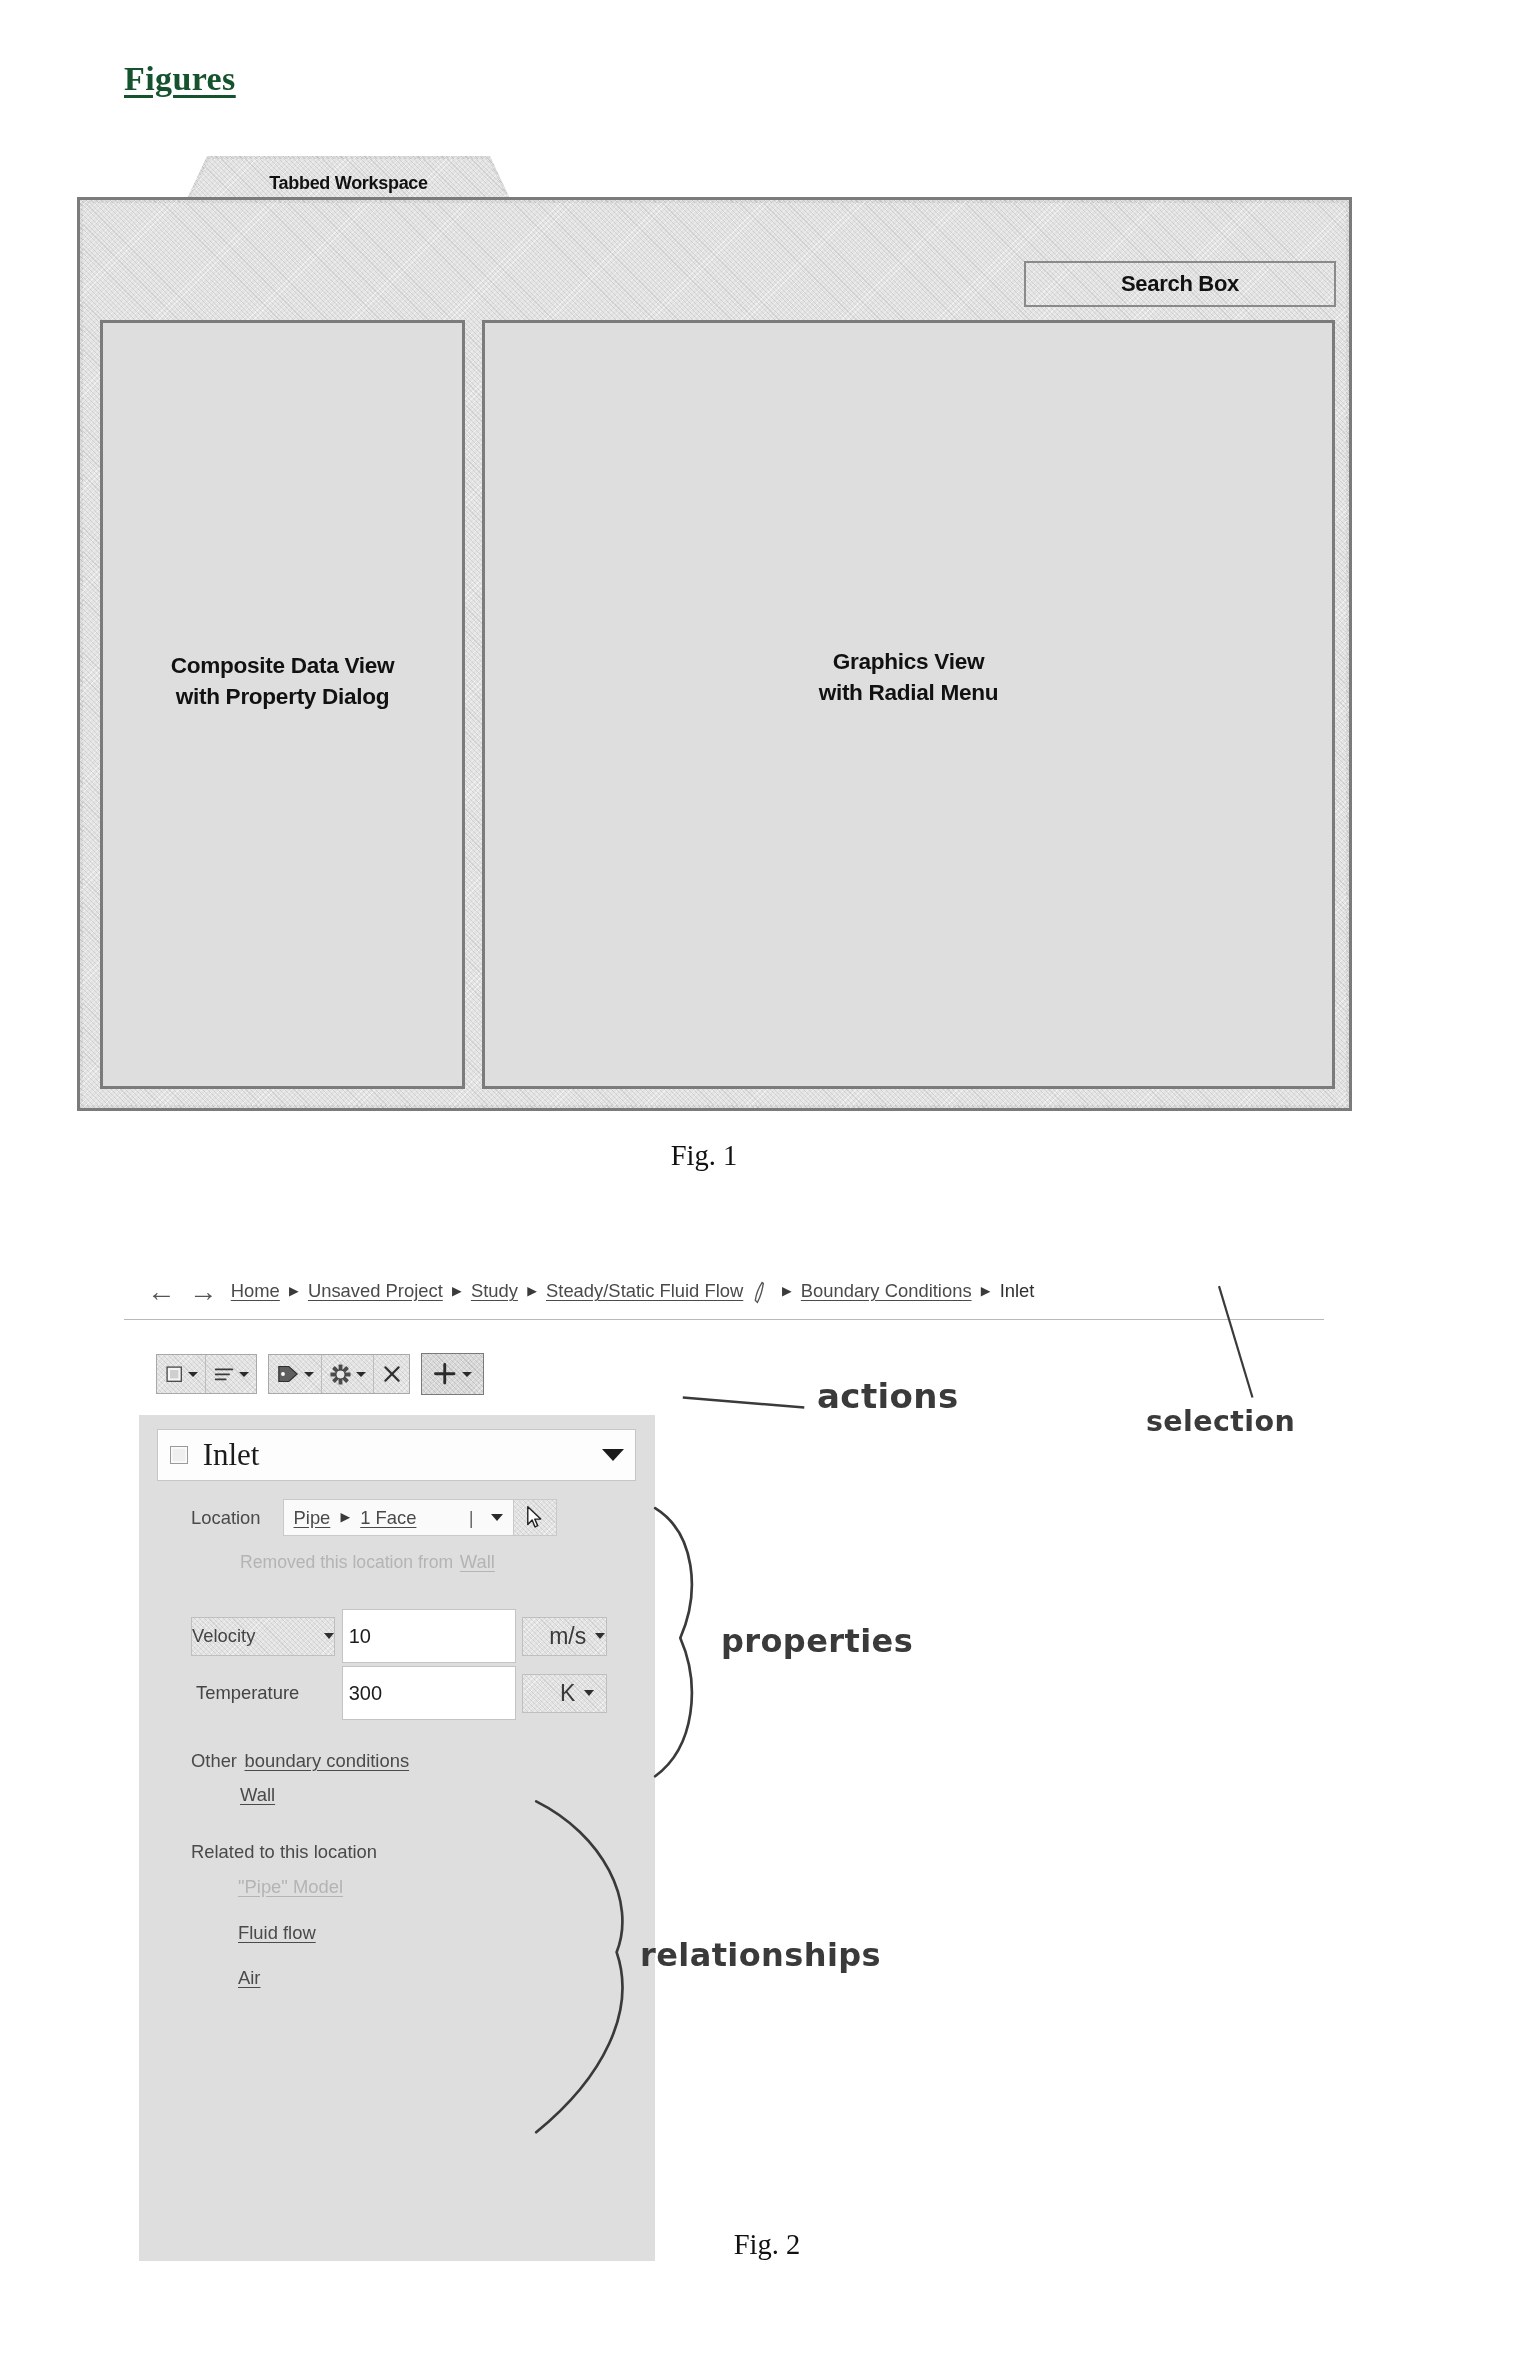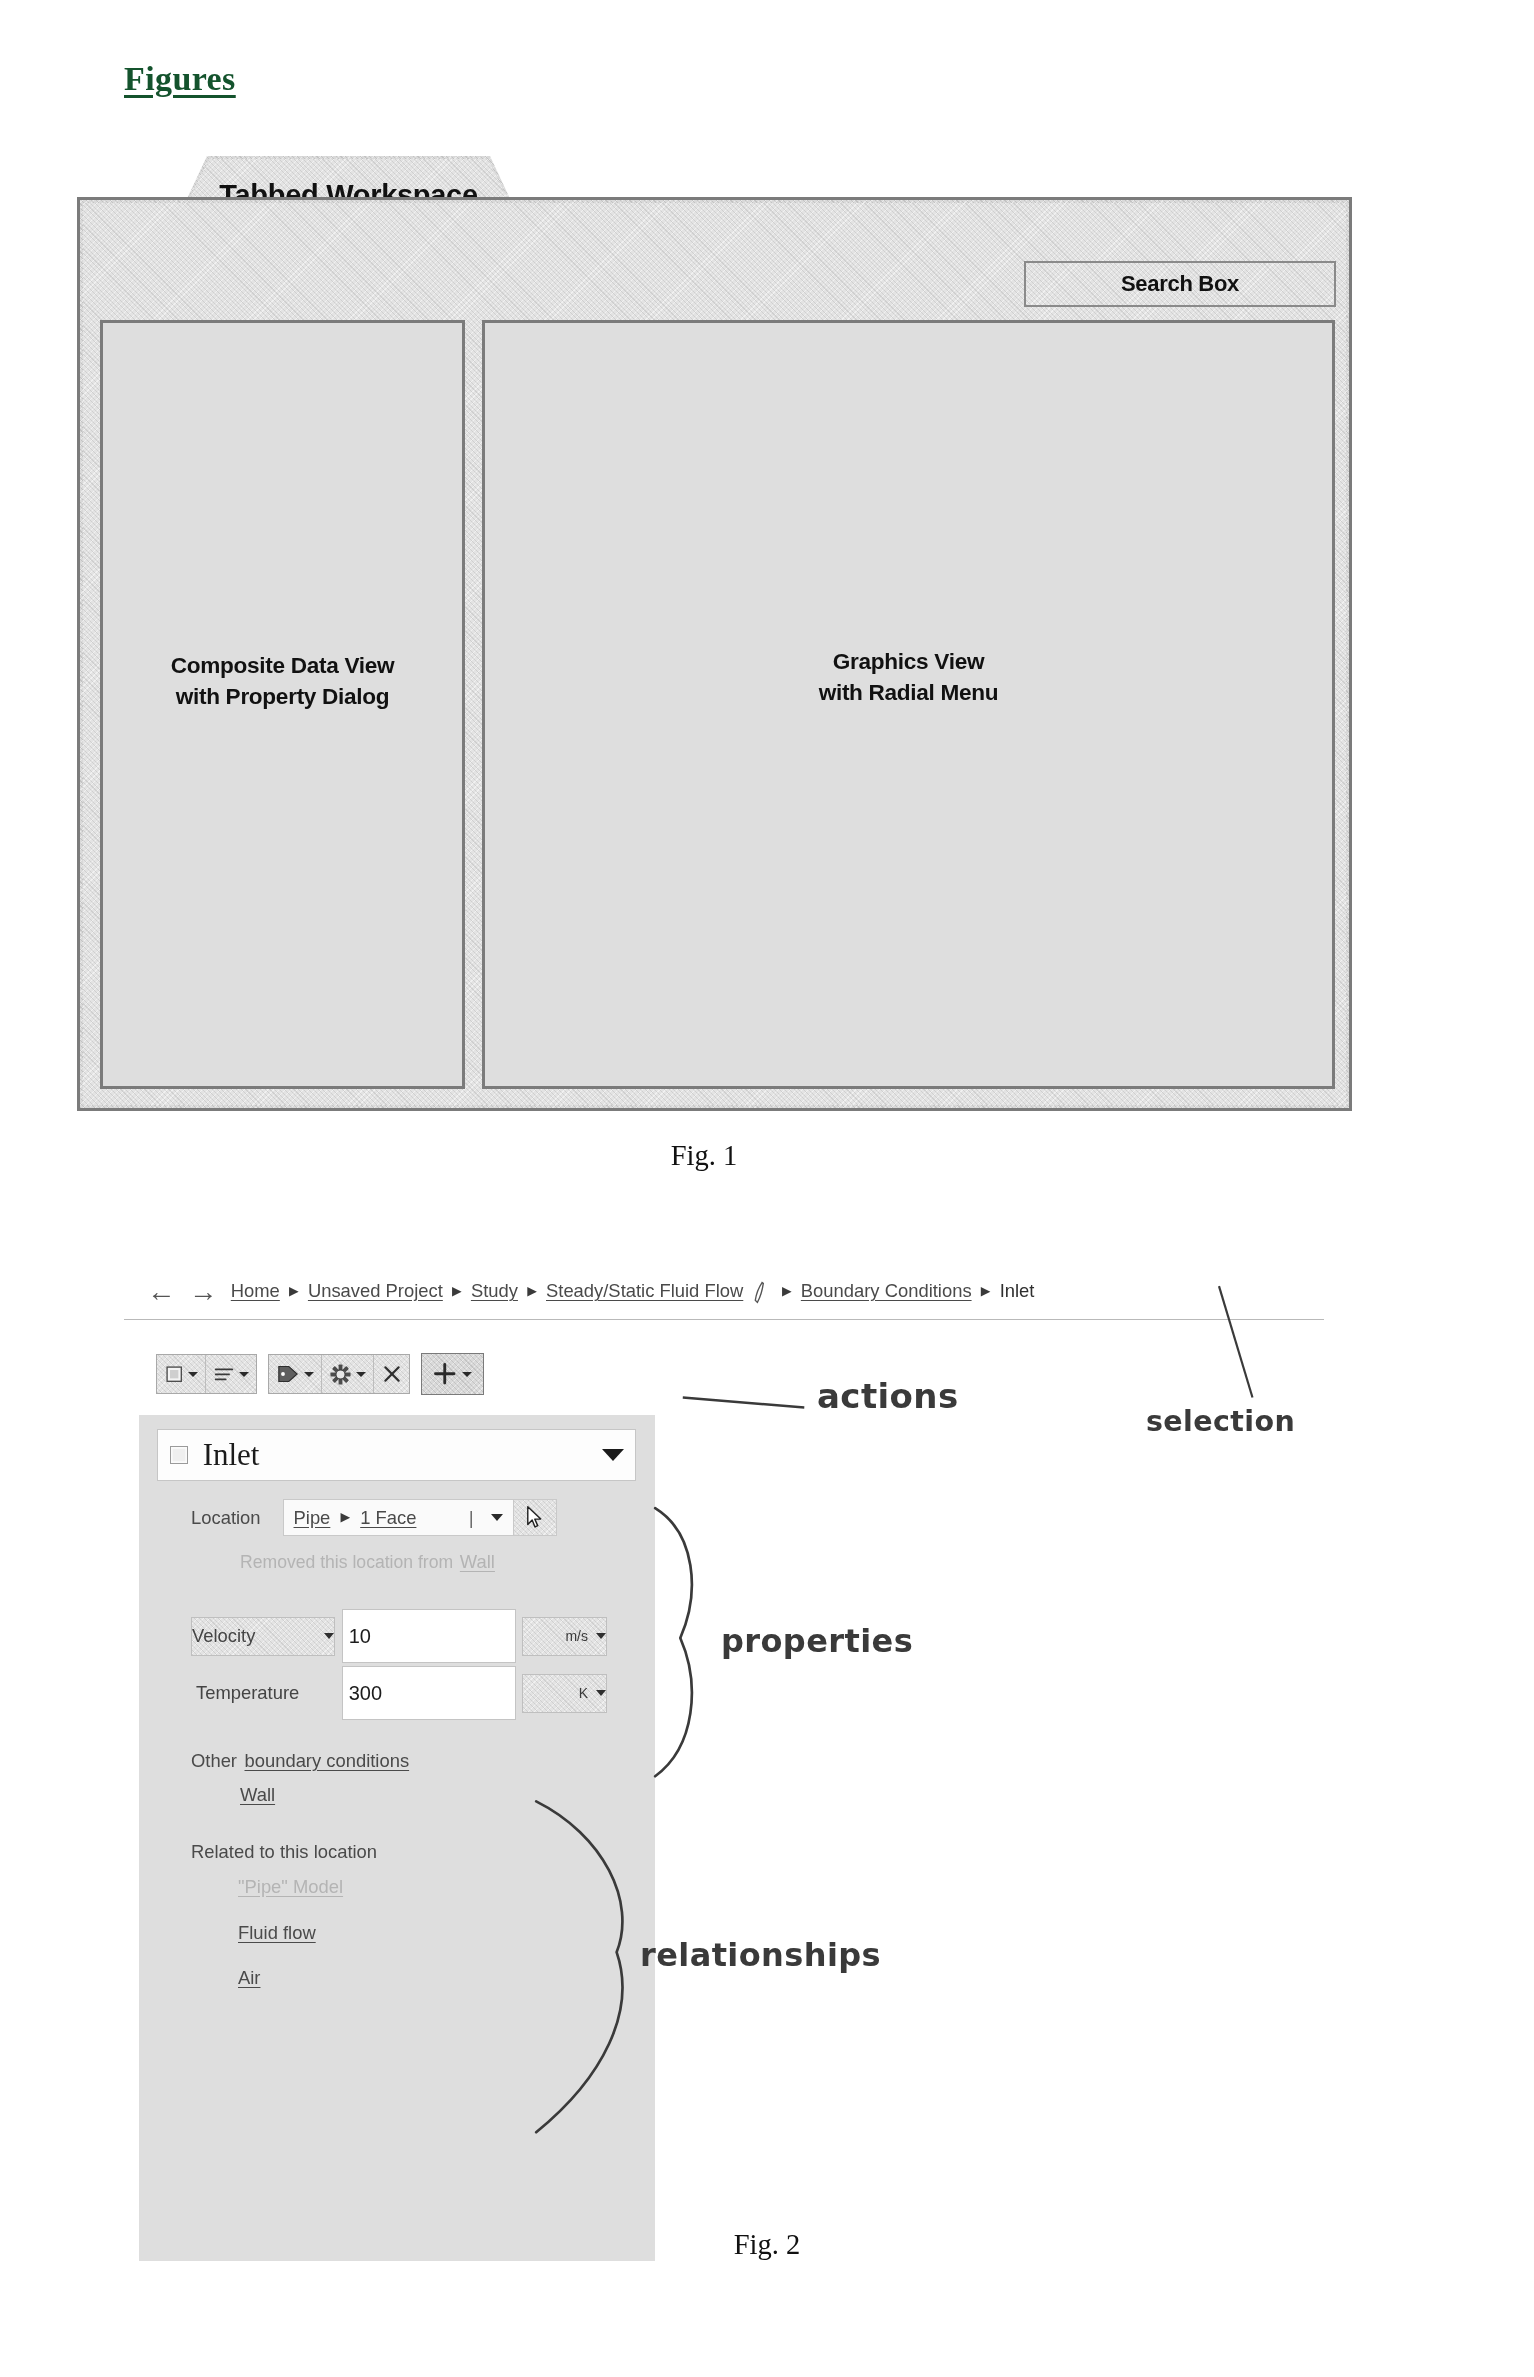--- a/index.html
+++ b/index.html
@@ -43,23 +43,23 @@
 
   #fig1-tab{
     left:108px;top:0px;width:327px;height:47px;
     clip-path:polygon(22px 0, 305px 0, 327px 47px, 0 47px);
   }
   #fig1-tab-inner{
     position:absolute;left:2.5px;top:2.5px;width:322px;height:44px;
     clip-path:polygon(22px 0, 300px 0, 322px 44px, 0 44px);
   }
   #fig1-tab-label{
-    position:absolute;left:0;top:16px;width:327px;height:47px;
-    display:flex;align-items:center;justify-content:center;
-    font-weight:bold;font-size:29px;color:#111;
+    position:absolute;left:0;top:4px;width:327px;height:47px;
+    display:flex;align-items:center;justify-content:center;
+    font-weight:bold;font-size:18px;color:#111;
     letter-spacing:-0.3px;box-sizing:border-box;
   }
 
   #fig1-window{
     left:0;top:41px;width:1275px;height:914px;
     border:3.4px solid #7b7b7b;box-sizing:border-box;
   }
   #fig1-window-inner{
     position:absolute;left:3.4px;top:3.4px;right:3.4px;bottom:3.4px;
   }
@@ -183,22 +183,22 @@
     border:0.8px solid #bfbfbf;font-size:18.4px;color:#444;
   }
   .prop-btn.plain{background:transparent;border:none;justify-content:flex-start;padding-left:5px;}
   .prop-value{
     width:174px;height:54px;background:#ffffff;border:0.8px solid #c4c4c4;
     box-sizing:border-box;display:flex;align-items:center;padding-left:6px;
     font-size:20px;color:#1c1c1c;margin-left:6.7px;
   }
   .prop-unit{
     height:39px;min-width:85px;box-sizing:border-box;margin-left:6.7px;
-    display:flex;align-items:center;justify-content:flex-end;gap:8.4px;
-    border:0.8px solid #bfbfbf;font-size:14px;color:#3a3a3a;padding-left:24px;
+    display:flex;align-items:center;justify-content:center;gap:8.4px;
+    border:0.8px solid #bfbfbf;font-size:23px;color:#3a3a3a;padding-left:24px;
   }
   .sm-caret{
     width:0;height:0;border-left:5.9px solid transparent;border-right:5.9px solid transparent;
     border-top:6.7px solid #2f2f2f;display:inline-block;
   }
 
   #row-other{left:52px;top:335px;}
   #row-wall{left:101px;top:369px;}
   #row-related{left:52px;top:426px;}
   #rel-list{position:absolute;left:99px;top:461px;display:flex;flex-direction:column;gap:23.5px;}

